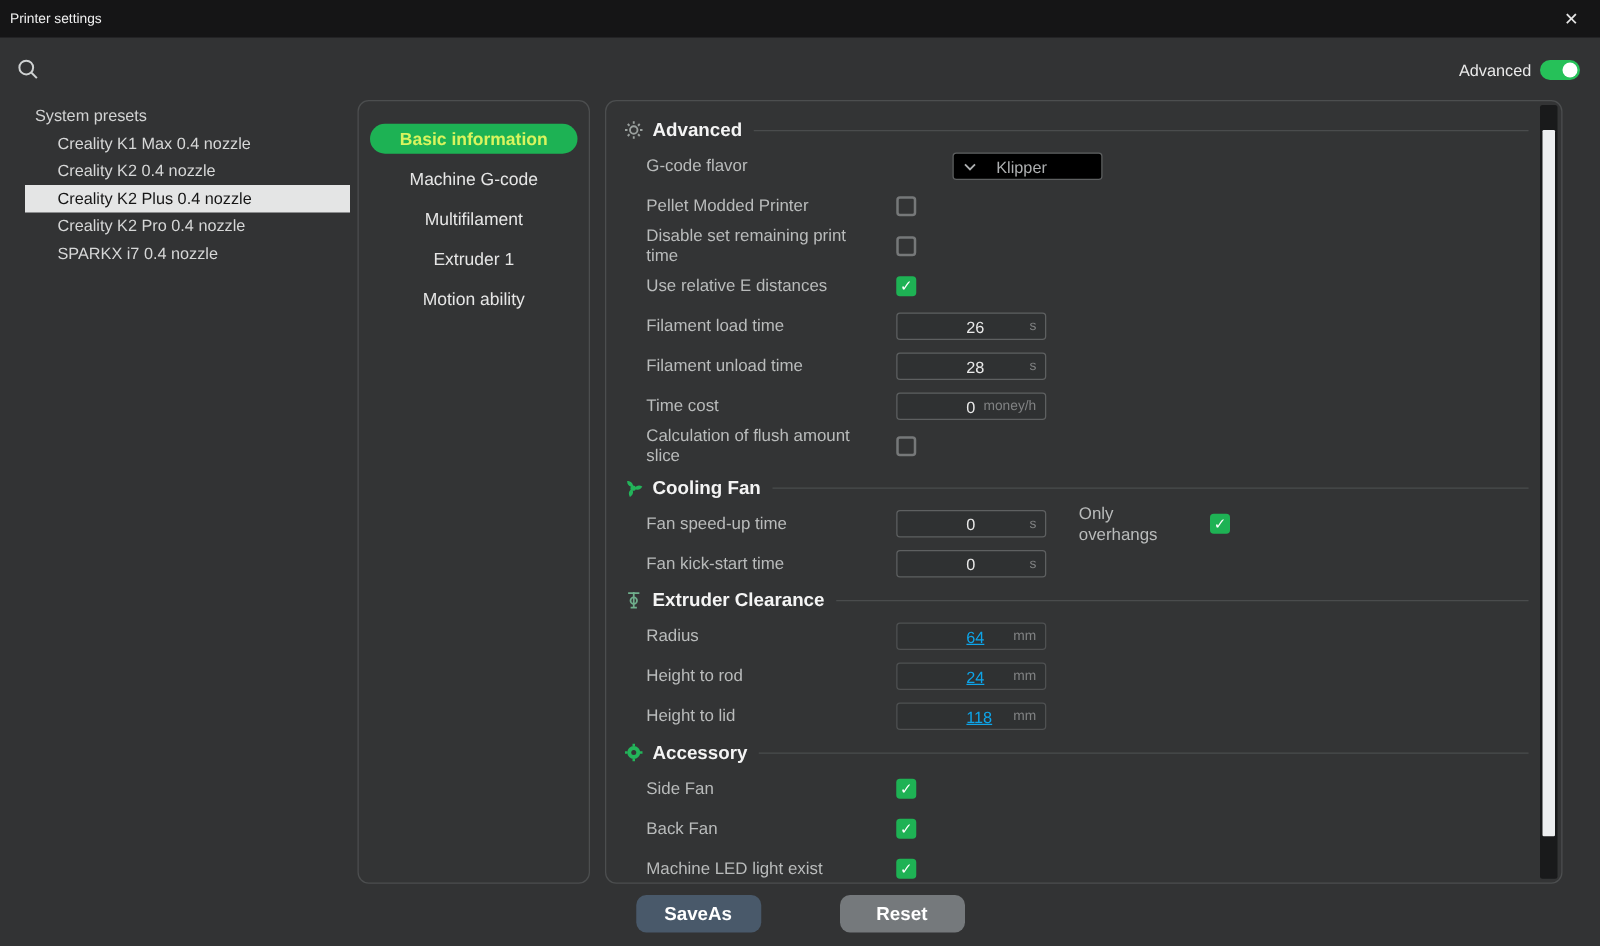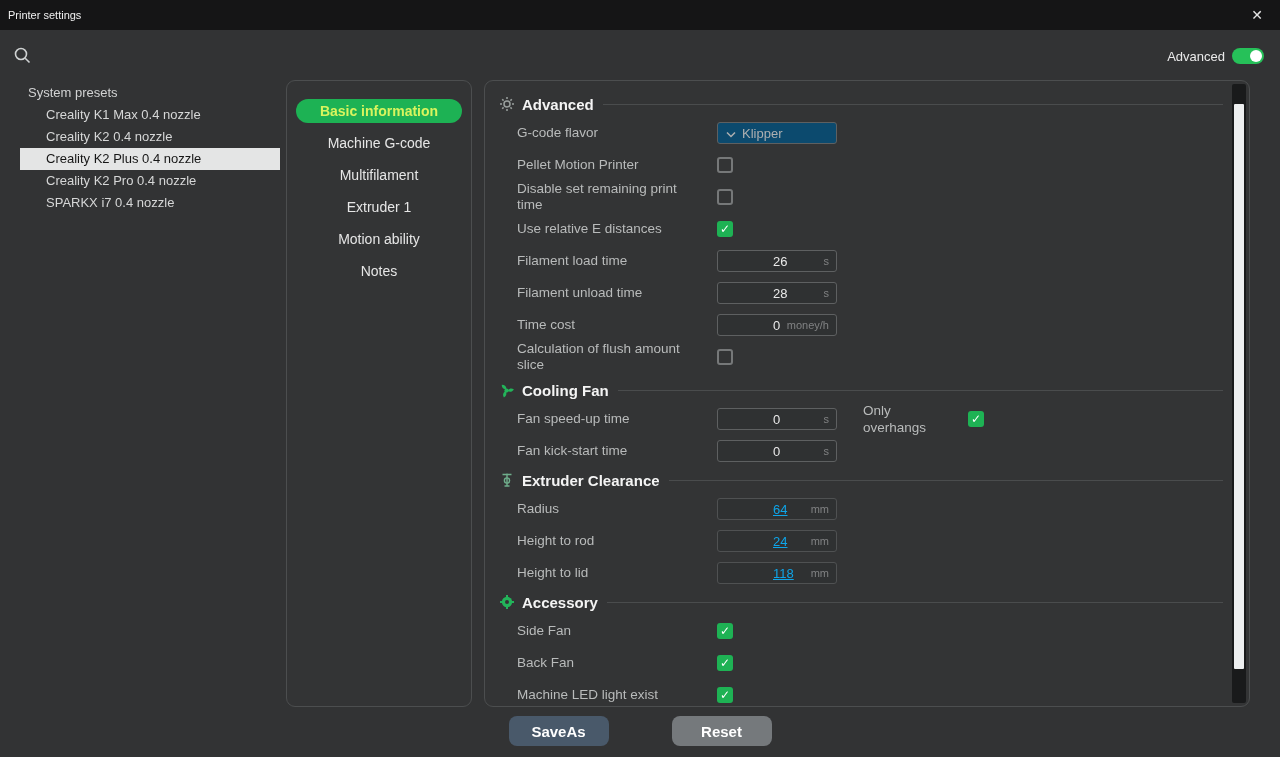--- a/index.html
+++ b/index.html
@@ -76,22 +76,22 @@
   }
   .field input{
     flex:1;min-width:0;background:transparent;border:none;outline:none;padding:0;
     color:#e9e9e9;font-size:13px;font-family:inherit;margin-left:48px;
   }
   .field .unit{flex-shrink:0;color:#808283;font-size:11px;margin-left:4px;}
   .field.disabled{border-color:#4f5152;}
   .field.disabled input{color:#0ea5e9;text-decoration:underline;}
 
   .select{
-    width:120px;height:22px;box-sizing:border-box;display:flex;align-items:center;gap:6px;
-    border:1px solid #5e6061;border-radius:3px;background:#0c4a6e;padding:0 8px;cursor:pointer;
+    width:120px;height:22px;box-sizing:border-box;display:flex;align-items:center;gap:16px;
+    border:1px solid #5e6061;border-radius:3px;background:#000000;padding:0 8px;cursor:pointer;margin-left:45px;
   }
   .select .select-value{color:#adafb0;font-size:13px;}
 
   .checkbox{
     width:16px;height:16px;box-sizing:border-box;border-radius:3px;
     border:2px solid #767879;background:transparent;cursor:pointer;
     display:flex;align-items:center;justify-content:center;
   }
   .checkbox.checked{border:none;background:#1eb254;}
   .checkbox .check{display:none;color:#ffffff;font-size:12px;font-weight:bold;line-height:1;}
@@ -175,23 +175,20 @@
         <span>Machine G-code</span>
       </div>
       <div class="tab">
         <span>Multifilament</span>
       </div>
       <div class="tab">
         <span>Extruder 1</span>
       </div>
       <div class="tab">
         <span>Motion ability</span>
-      </div>
-      <div class="tab">
-        <span>Notes</span>
       </div>
     </div>
   </div>
 
   <div class="right-panel">
     <div class="panel-content">
 
       <div class="section-header first">
         <span class="sec-icon">
           <svg width="16" height="16" viewBox="0 0 16 16">
@@ -213,21 +210,21 @@
               <svg width="10" height="7" viewBox="0 0 10 7">
                   <polyline points="1,1.5 5,5.5 9,1.5" fill="none" stroke="#adafb0" stroke-width="1.5"></polyline>
                 </svg>
             </span>
             <span class="select-value">Klipper</span>
           </div>
         </div>
       </div>
 
       <div class="row">
-        <div class="row-label">Pellet Motion Printer</div>
+        <div class="row-label">Pellet Modded Printer</div>
         <div class="ctrl">
           <div class="checkbox">
             
           </div>
         </div>
       </div>
 
       <div class="row">
         <div class="row-label">Disable set remaining print time</div>
         <div class="ctrl">

